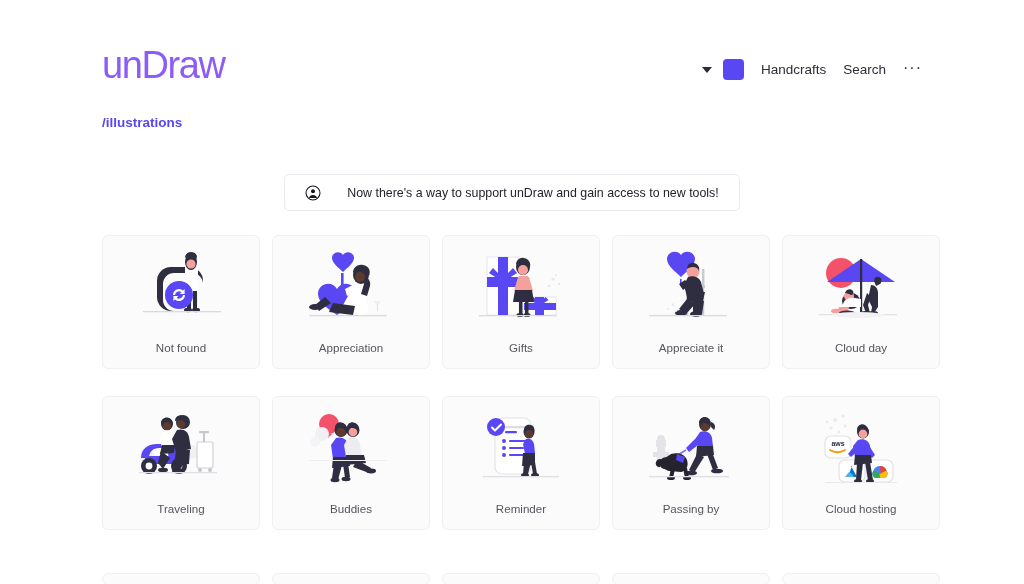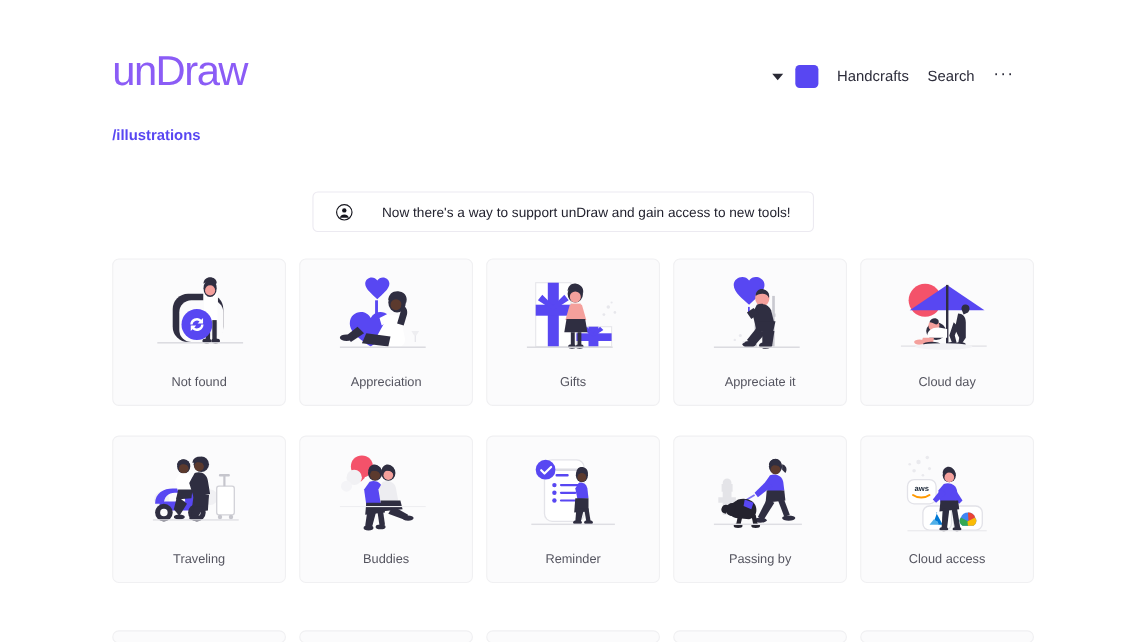--- a/index.html
+++ b/index.html
@@ -474,21 +474,21 @@
           <path d="M51 34l-8 10 3 3 9-8z" fill="#5847f2"></path>
           <path d="M63 34l7 11-3 3-8-8z" fill="#5847f2"></path>
           <path d="M50 45h16l1 8-18 2z" fill="#2f2e41"></path>
           <path d="M52 52l-1 18h5l2-17z" fill="#2f2e41"></path>
           <path d="M60 52l3 18h5l-3-18z" fill="#2f2e41"></path>
           <ellipse cx="53" cy="71" rx="4" ry="2" fill="#2f2e41"></ellipse>
           <ellipse cx="65" cy="71" rx="4" ry="2" fill="#2f2e41"></ellipse>
           <rect x="20" y="72" width="72" height="1" fill="#e8e8ec"></rect>
         </svg>
       </div>
-      <div class="card-label">Cloud access</div>
+      <div class="card-label">Cloud hosting</div>
     </div>
 
   </div>
 
   <div class="grid-partial">
     <div class="card partial"></div>
     <div class="card partial"></div>
     <div class="card partial"></div>
     <div class="card partial"></div>
     <div class="card partial"></div>

